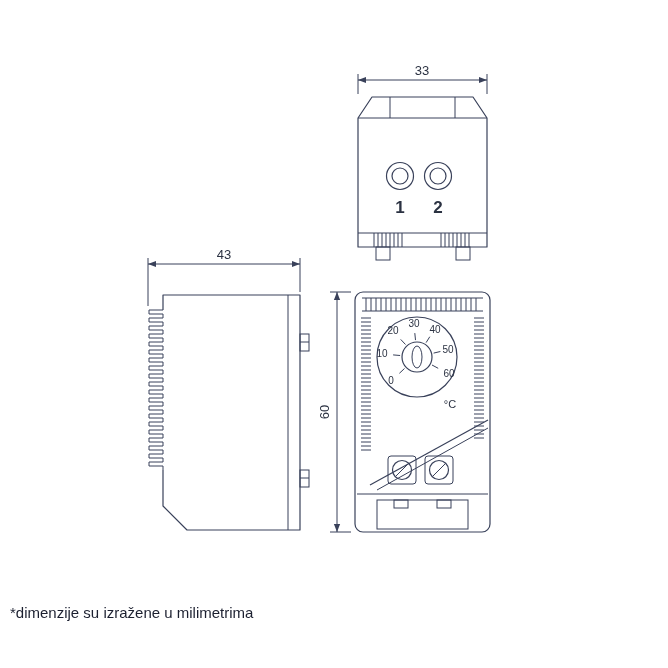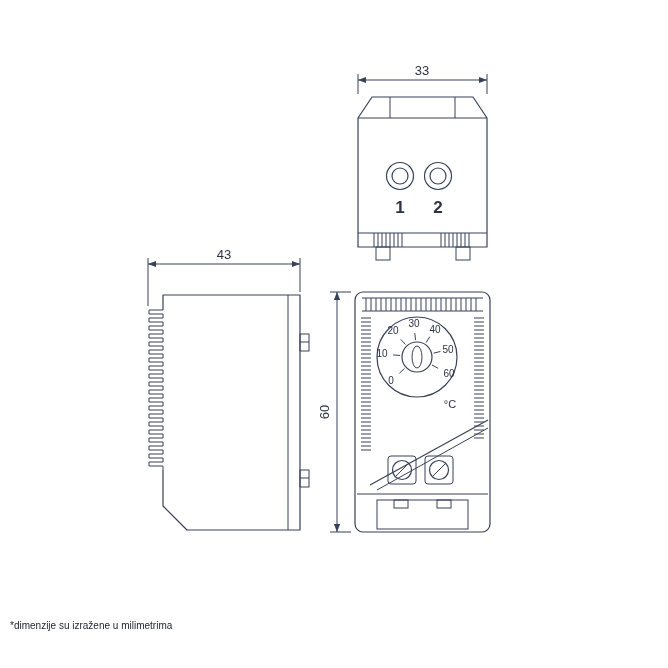--- a/index.html
+++ b/index.html
@@ -8,21 +8,21 @@
   .stage{position:relative;width:668px;height:668px;overflow:hidden;background:#fff}
   svg{position:absolute;left:0;top:0}
   .ln{stroke:var(--line);stroke-width:1.2;fill:none;stroke-linejoin:round}
   .thin{stroke:var(--line);stroke-width:1;fill:none}
   .dim{stroke:var(--line);stroke-width:1;fill:none}
   text{fill:var(--dimtext);font-family:"Liberation Sans",sans-serif}
   .dimtxt{font-size:13px}
   .dialtxt{font-size:10px}
   .termtxt{font-size:17px;font-weight:bold}
   .unittxt{font-size:11px}
-  .footnote{position:absolute;left:10px;top:620px;font-size:10px;color:#1c2030}
+  .footnote{position:absolute;left:10px;top:604px;font-size:15px;color:#1c2030}
 </style>
 </head>
 <body>
 
 <div class="stage">
   <svg width="668" height="668" viewBox="0 0 668 668">
     <defs>
       <marker id="arr" viewBox="0 0 10 10" refX="9" refY="5" markerWidth="9" markerHeight="9" orient="auto-start-reverse">
         <path d="M0 1.5 L9 5 L0 8.5 z" fill="#39415a"></path>
       </marker>

